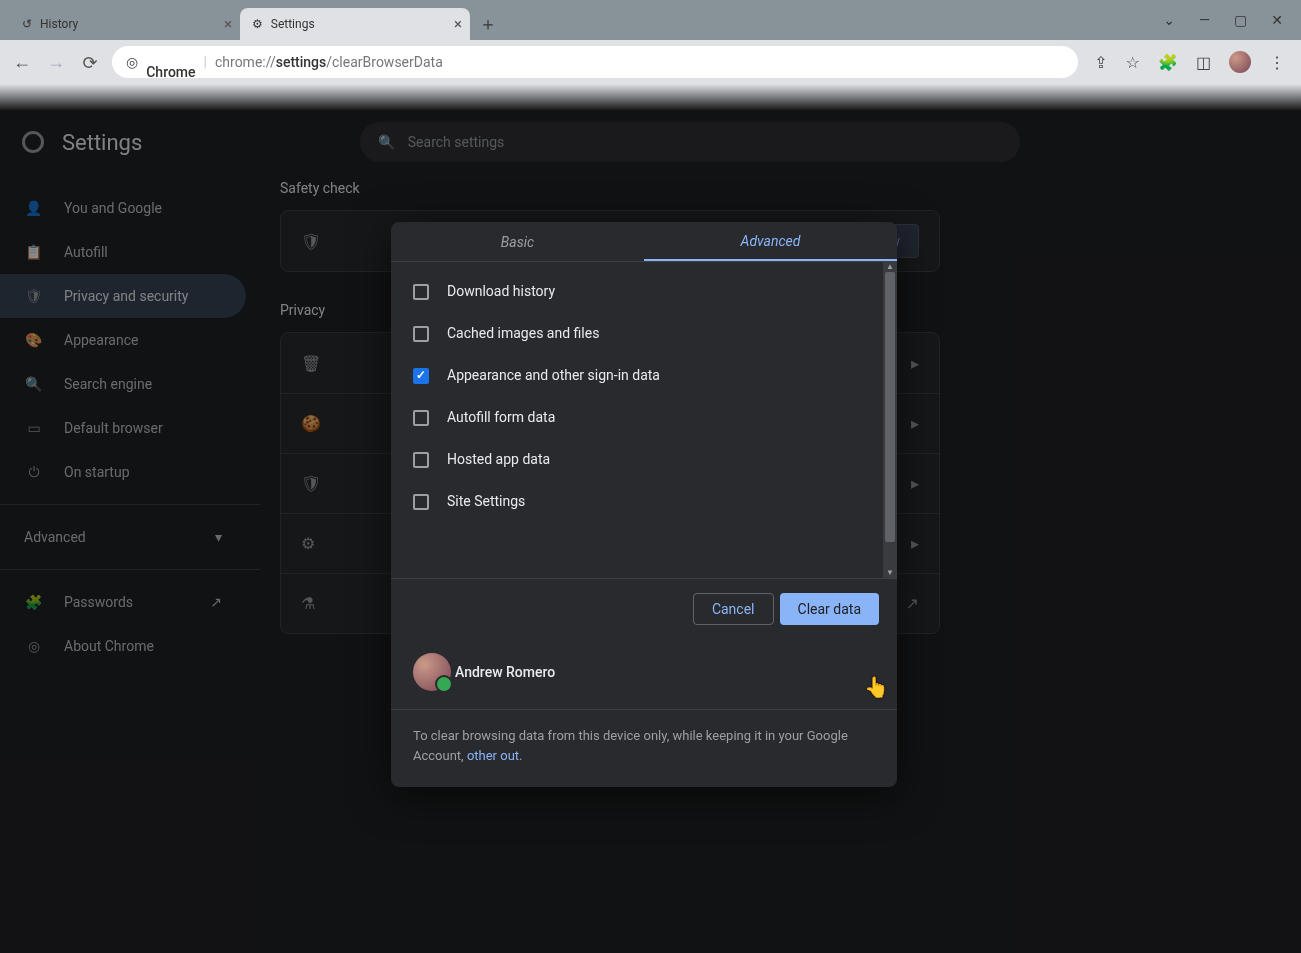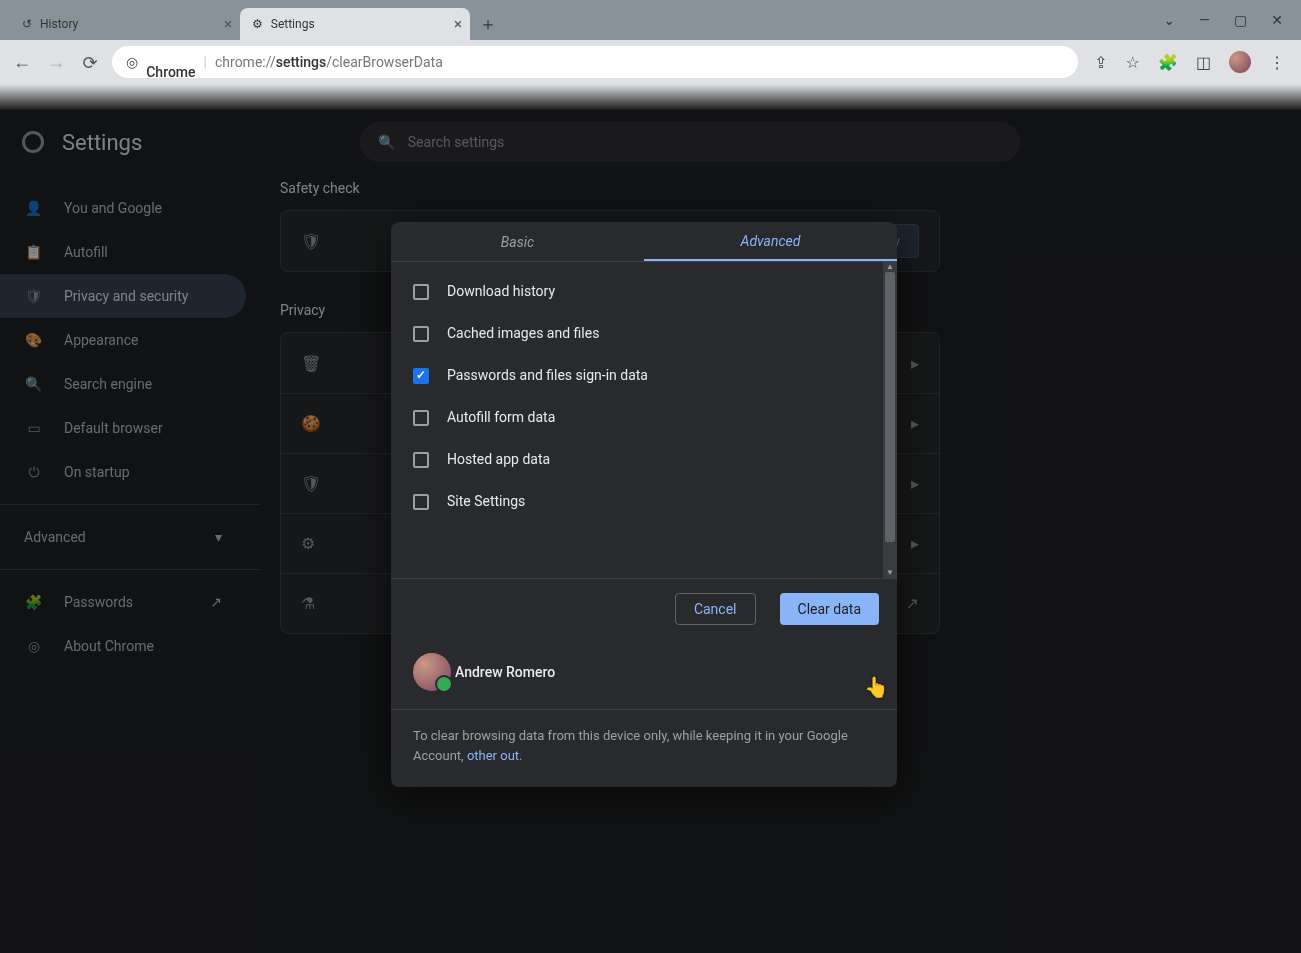--- a/index.html
+++ b/index.html
@@ -68,21 +68,21 @@
 .chk { width: 16px; height: 16px; border: 2px solid #9aa0a6; border-radius: 2px; margin-top: 2px; flex-shrink: 0; position:relative; }
 .chk.checked { background: #1a73e8; border-color: #1a73e8; }
 .chk.checked::after{ content:"✓"; color:#fff; font-size:12px; position:absolute; left:1px; top:-2px; font-weight:bold;}
 .opt .otext { font-size: 14px; color: #e8eaed; }
 
 .dlg-scroll{ position:absolute; right:0; top:0; bottom:0; width:14px; background:#3a3b3e; }
 .dlg-scroll .thumb{ position:absolute; left:2px; right:2px; top:10px; height:270px; background:#5f6368; border-radius:2px;}
 .dlg-scroll .arr{ position:absolute; left:0; right:0; height:10px; color:#9aa0a6; font-size:8px; text-align:center;}
 .dlg-scroll .arr.up{ top:0;} .dlg-scroll .arr.dn{ bottom:0;}
 
-.dlg-actions { display: flex; justify-content: flex-end; gap: 24px; padding: 14px 18px; border-top:1px solid #3c4043;}
+.dlg-actions { display: flex; justify-content: flex-end; gap: 6px; padding: 14px 18px; border-top:1px solid #3c4043;}
 .btn { height: 32px; padding: 0 18px; border-radius: 4px; font-size: 14px; display:flex; align-items:center; cursor:pointer;}
 .btn.cancel { border: 1px solid #5f6368; color: #8ab4f8; background: transparent; }
 .btn.primary { background: #8ab4f8; color: #202124; }
 
 .dlg-user { display:flex; align-items:center; gap:4px; padding: 14px 22px 6px;}
 .dlg-user .uavatar{ width:38px; height:38px; border-radius:50%; background:radial-gradient(circle at 30% 30%,#c98,#745); position:relative;}
 .dlg-user .uavatar::after{ content:""; position:absolute; right:-2px; bottom:-2px; width:14px; height:14px; border-radius:50%; background:#34a853; border:2px solid #292a2d;}
 .dlg-user .uname{ font-size:14px; font-weight:500;}
 
 .dlg-note { padding: 4px 22px 22px; font-size: 13px; color: #9aa0a6; line-height: 1.5; border-top:1px solid #3c4043; margin-top:12px; padding-top:16px;}
@@ -238,21 +238,21 @@
         <div class="opt">
             <div class="chk"></div>
             <div class="otext">Download history</div>
           </div>
         <div class="opt">
             <div class="chk"></div>
             <div class="otext">Cached images and files</div>
           </div>
         <div class="opt">
             <div class="chk checked"></div>
-            <div class="otext">Passwords and files sign-in data</div>
+            <div class="otext">Appearance and other sign-in data</div>
           </div>
         <div class="opt">
             <div class="chk"></div>
             <div class="otext">Autofill form data</div>
           </div>
         <div class="opt">
             <div class="chk"></div>
             <div class="otext">Hosted app data</div>
           </div>
         <div class="opt">

